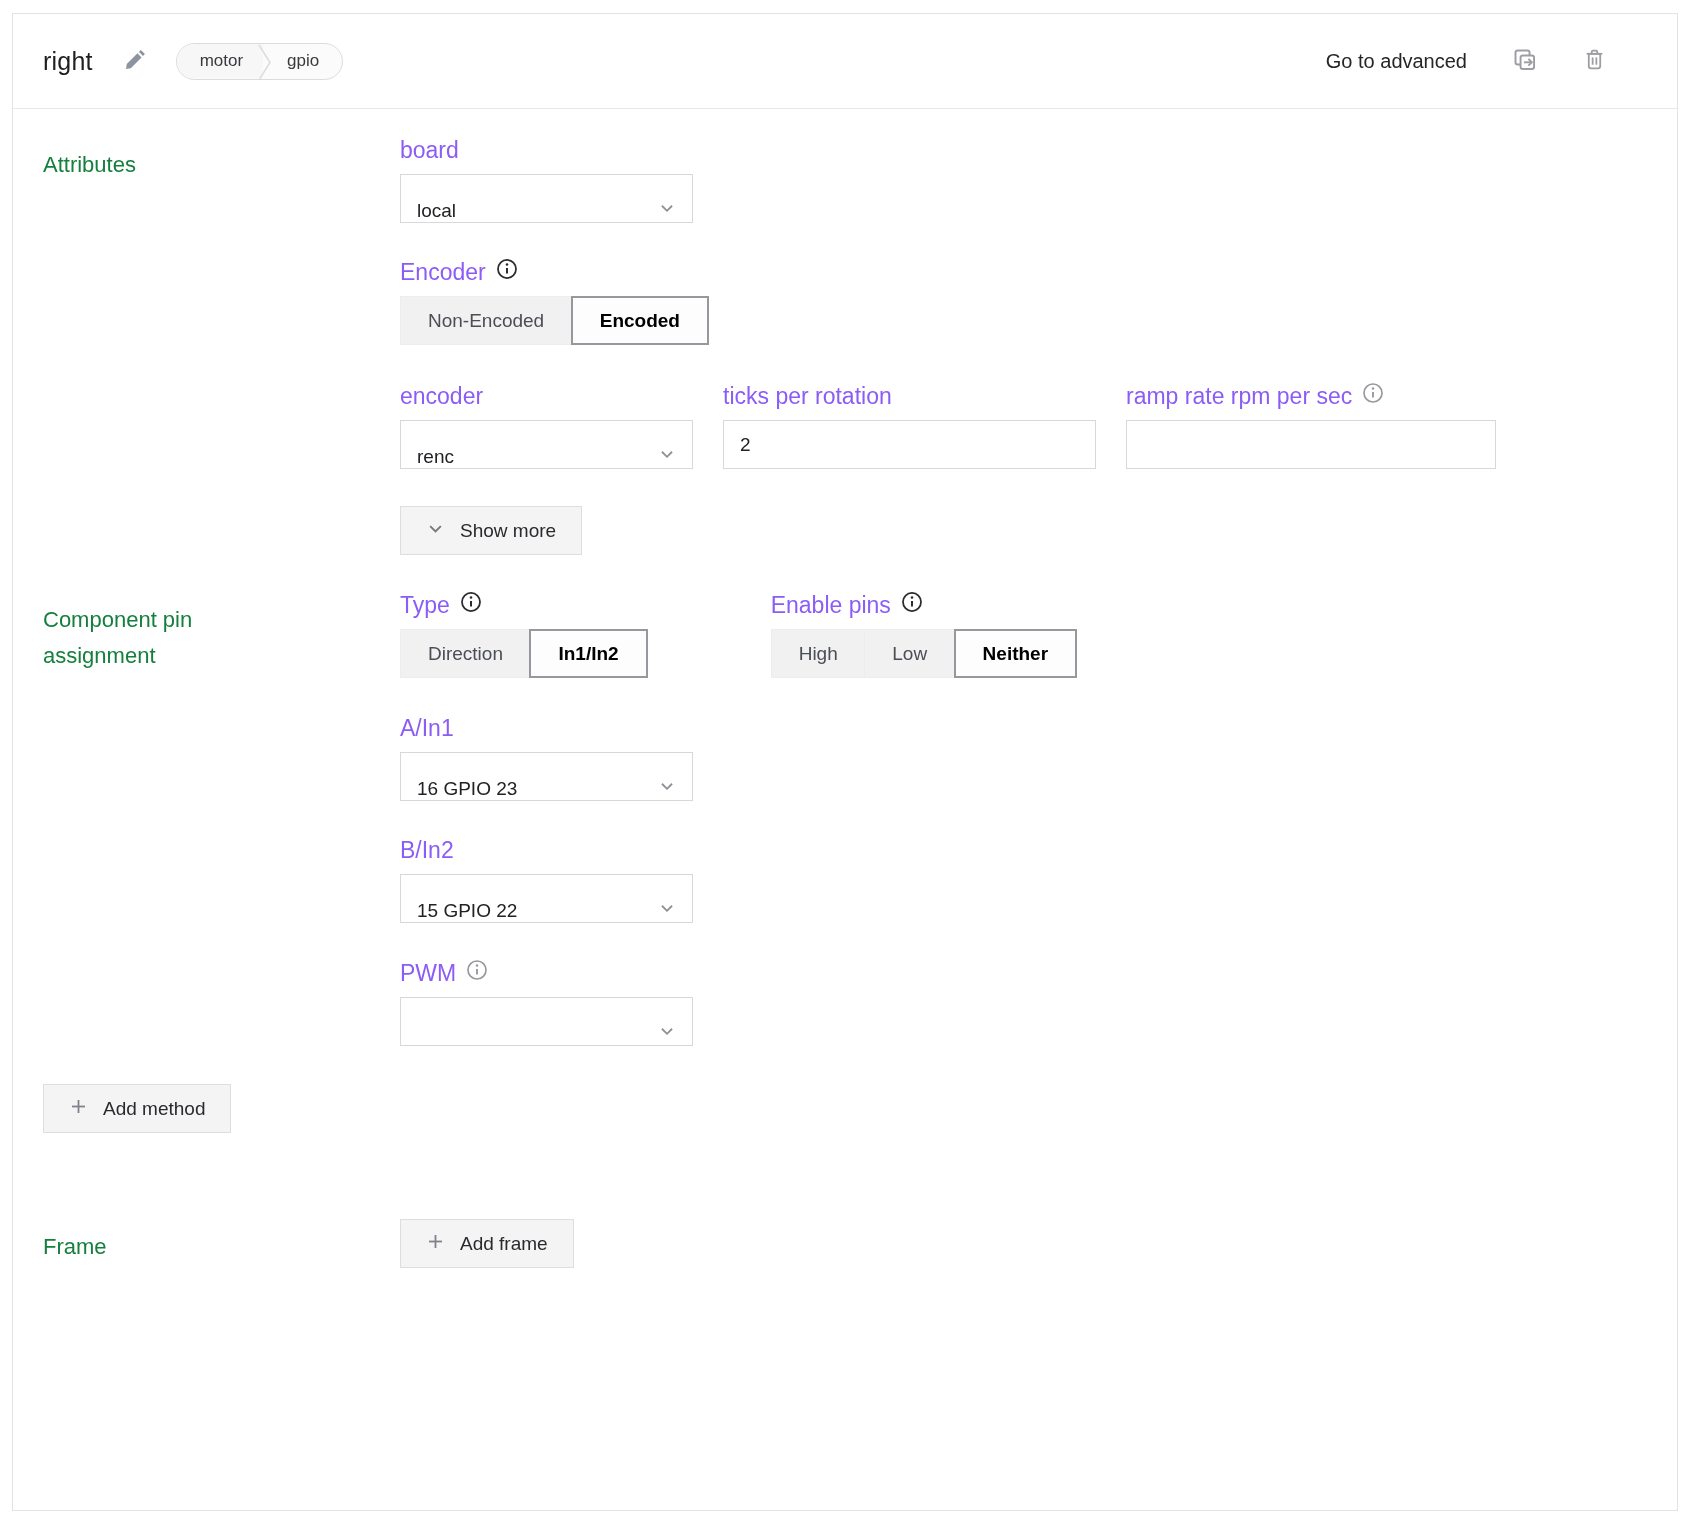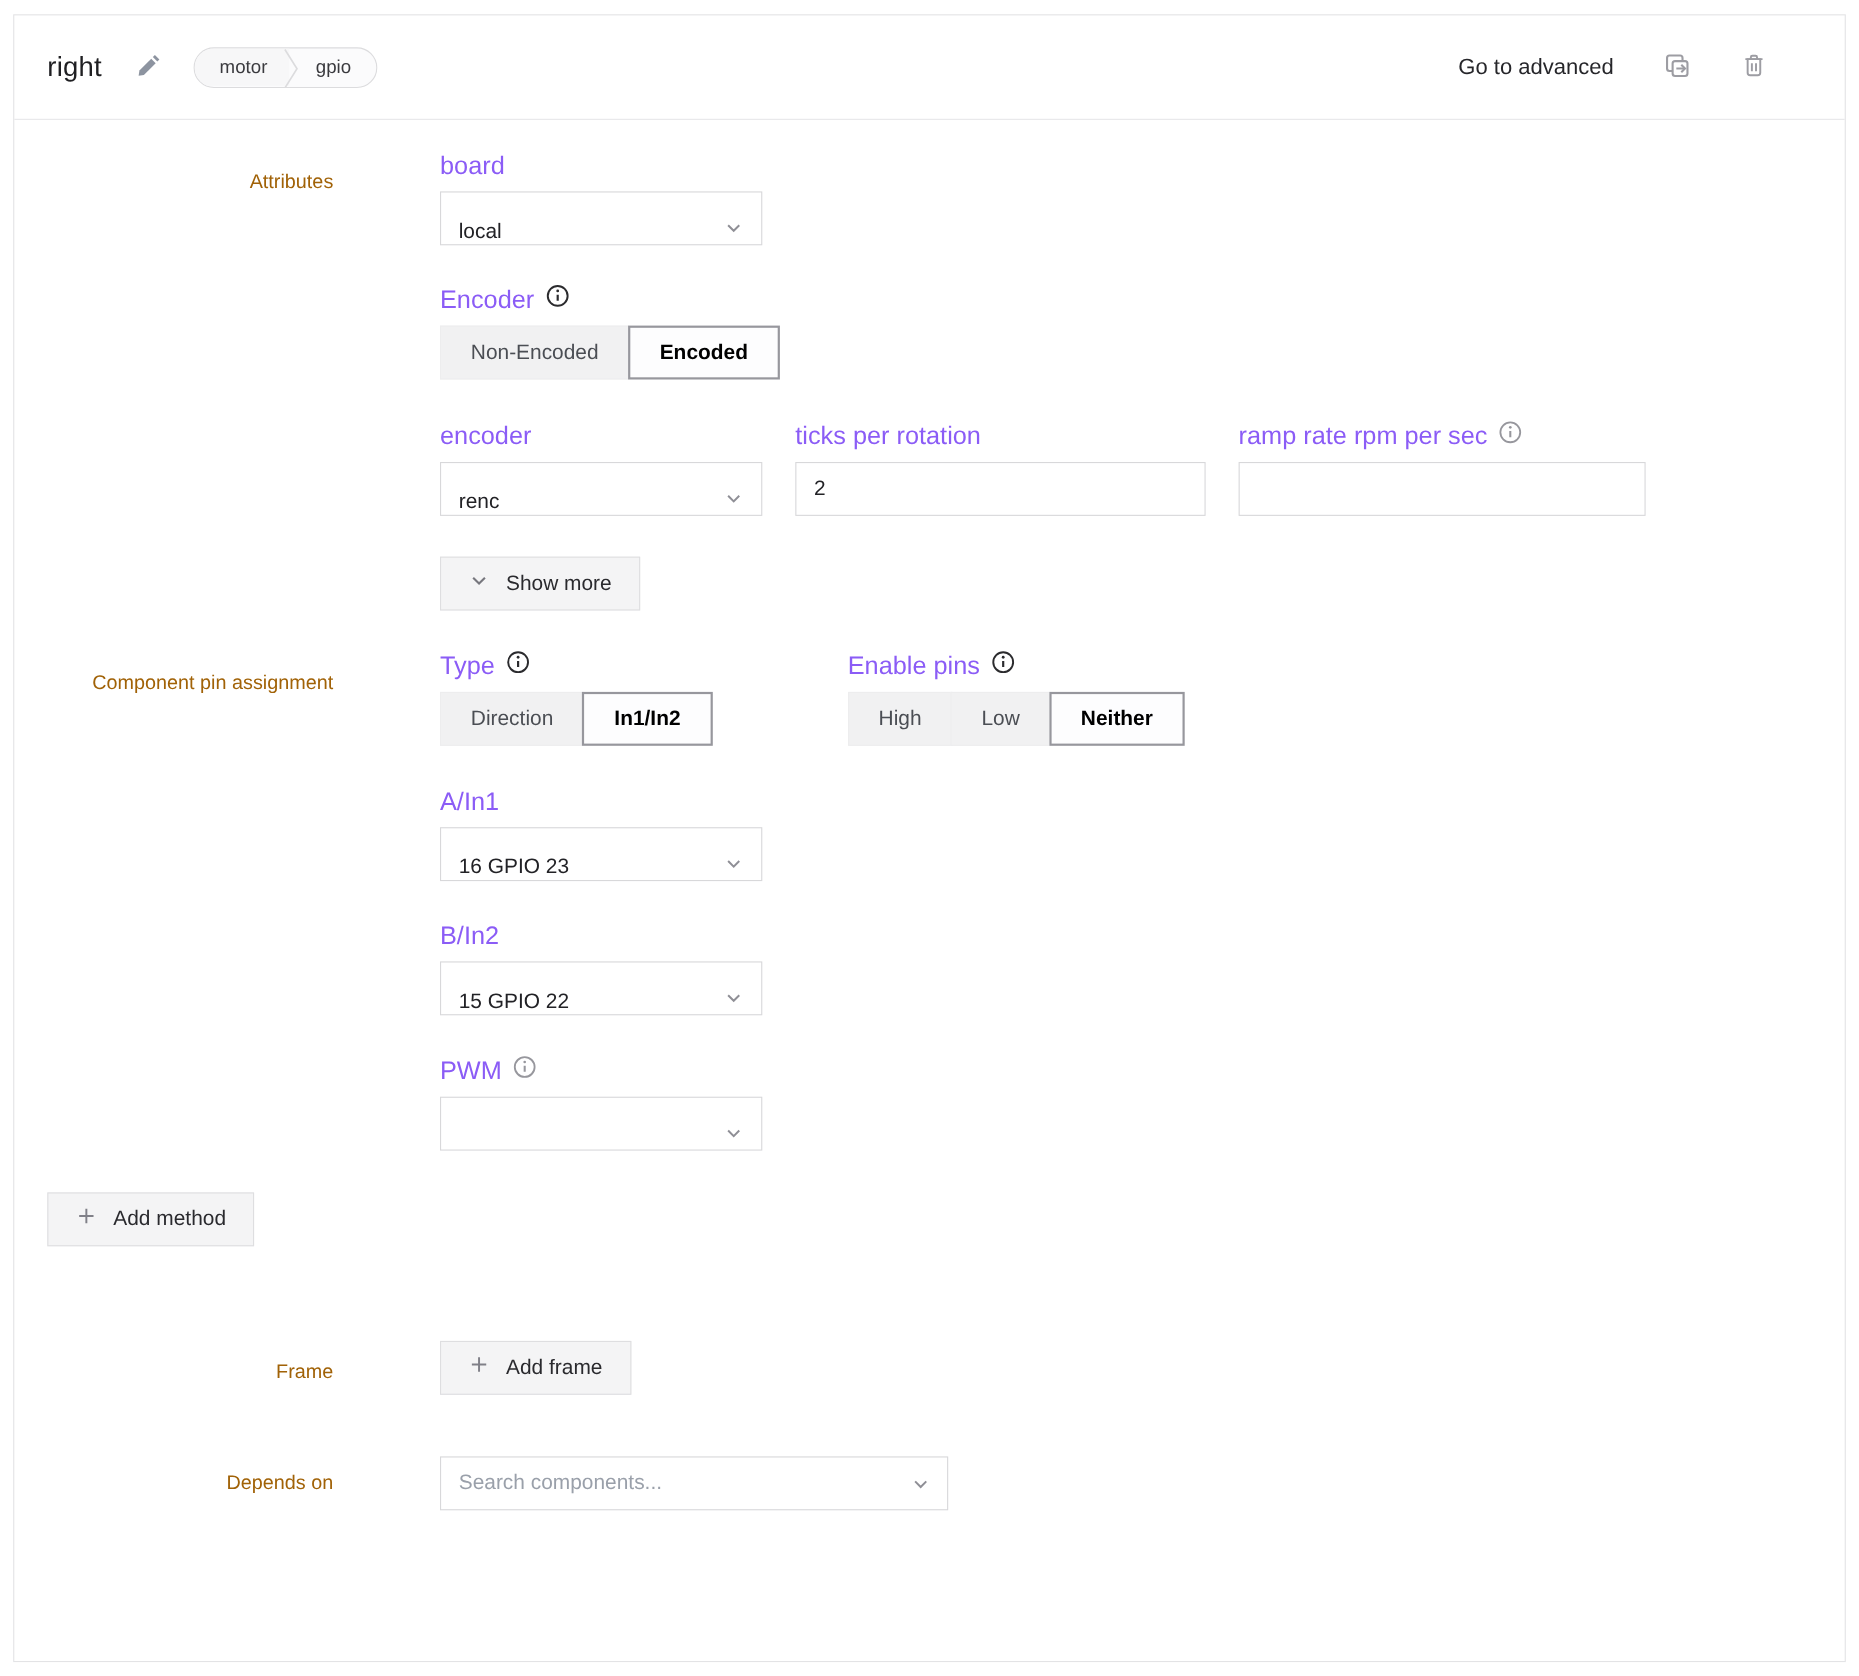--- a/index.html
+++ b/index.html
@@ -19,22 +19,22 @@
   .pill-seg:first-child { background:#f7f7f8; padding-left:23px; }
   .pill-seg:last-child { padding-right:23px; }
   .pill-div { margin-left:-6px; margin-right:-6px; flex:none; }
   .header-right { margin-left:auto; display:flex; align-items:center; }
   .advanced { font-size:20px; color:#26262a; cursor:pointer; background:none; border:none;
     font-family:inherit; }
   .hdr-ic { margin-left:44px; }
   .card-body { padding:28px 30px 0 30px; }
   .row { display:flex; }
   .left { width:357px; flex:none; }
-  .left-label { font-size:18px; color:#a16207; line-height:36px; padding-top:10px;
-    width:260px;text-align:right; }
+  .left-label { font-size:22px; color:#15803d; line-height:36px; padding-top:10px;
+    width:260px; }
   .field-label { font-size:23px; color:#8b5cf6; height:26px; display:flex;
     align-items:center; gap:10px; margin-bottom:11px; }
   .select { width:293px; height:49px; border:1.5px solid #d8d8da; background:#fff;
     display:flex; align-items:flex-end; justify-content:space-between; padding:0 16px;
     font-size:19px; color:#222226; cursor:pointer; }
   .text-input { height:49px; border:1.5px solid #d8d8da; background:#fff;
     font-size:19px; color:#222226; padding:0 16px; font-family:inherit; }
   .text-input::placeholder { color:#9aa0aa; }
   .toggle-group { display:flex; }
   .toggle { height:49px; padding:0 27px; background:#f1f1f2; border:1.5px solid #ededee;
@@ -314,28 +314,15 @@
         <span>
           <svg width="19" height="19" viewBox="0 0 16 16" fill="none" stroke="#808088" stroke-width="1.5">
             <line x1="8" y1="2.5" x2="8" y2="13.5"></line>
             <line x1="2.5" y1="8" x2="13.5" y2="8"></line>
           </svg>
         </span>
         <span>Add frame</span>
       </button>
     </div>
 
-    <div class="row mt56">
-      <div class="left">
-        <div class="left-label" style="padding-top:6px">Depends on</div>
-      </div>
-      <div class="search-wrap">
-        <input class="text-input" placeholder="Search components..." style="">
-        <span>
-          <svg width="18" height="18" viewBox="0 0 16 16" fill="none">
-            <polyline points="3.5,6 8,10.5 12.5,6" stroke="#8f8f96" stroke-width="1.6"></polyline>
-          </svg>
-        </span>
-      </div>
-    </div>
 
   </div>
 </div>
 
 </body></html>

